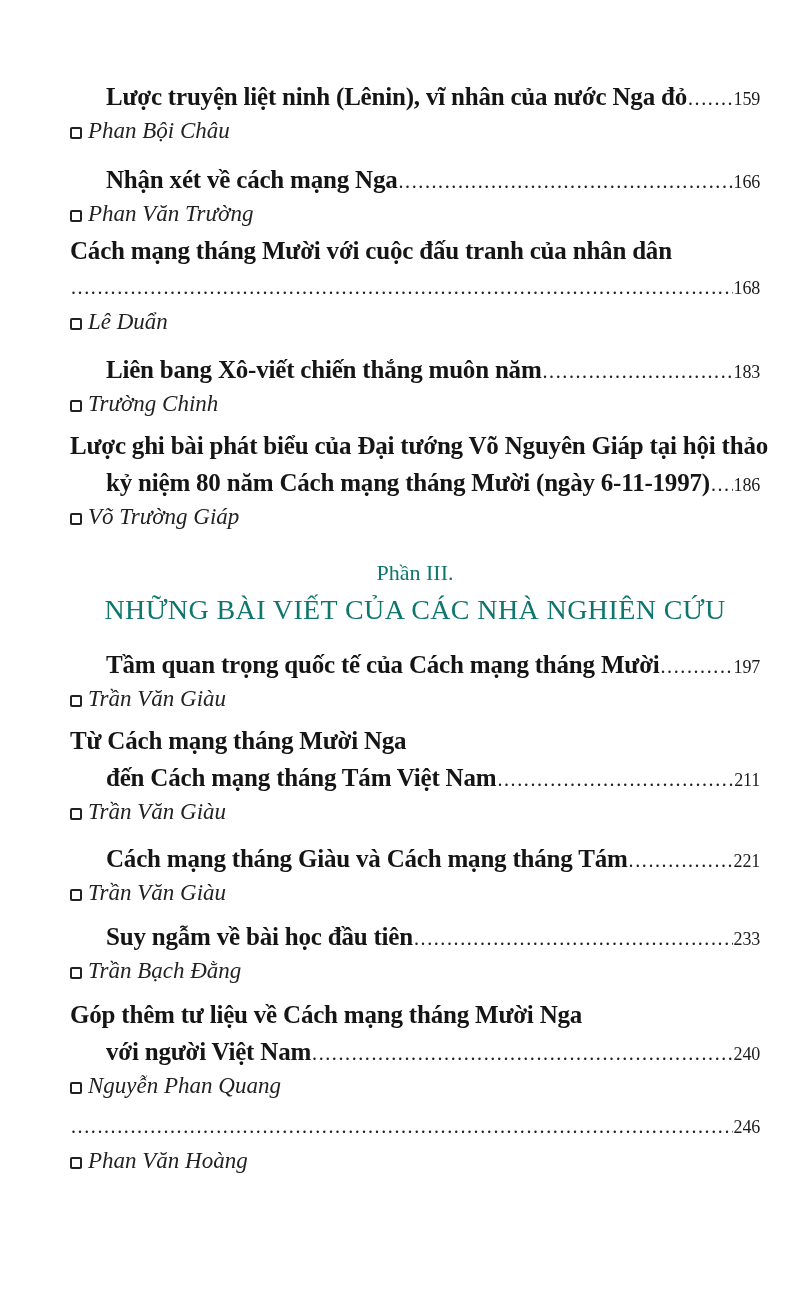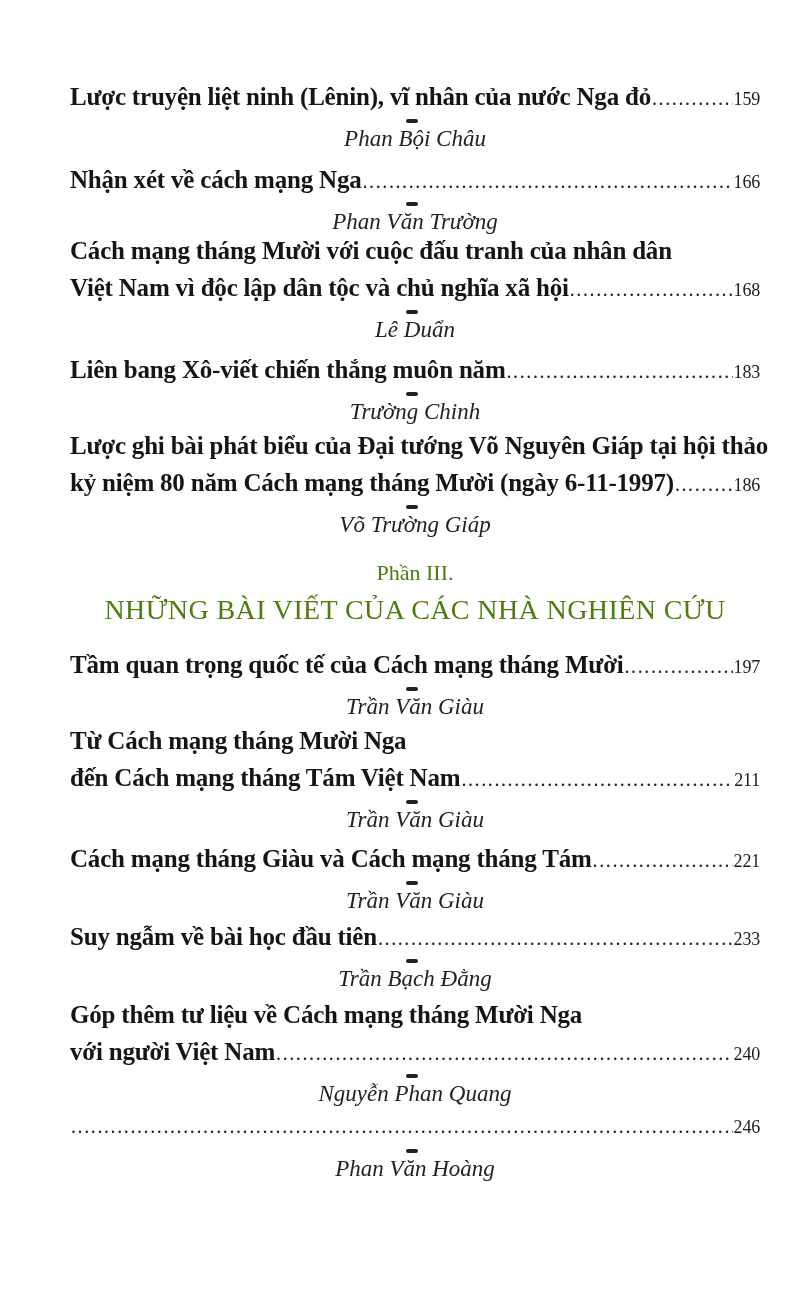--- a/index.html
+++ b/index.html
@@ -34,20 +34,21 @@
     white-space: nowrap;
     letter-spacing: -0.2px;
     color: #151515;
   }
   .title-line.leader {
     display: flex;
     align-items: baseline;
   }
   .title-line.leader .t {
     flex: 0 0 auto;
+    margin-left: 36px;
   }
   .title-line.leader .dots {
     flex: 1 1 auto;
     overflow: hidden;
     font-weight: normal;
     font-size: 20px;
     letter-spacing: 1.6px;
     margin: 0 1px;
     white-space: nowrap;
     color: #222;
@@ -63,39 +64,38 @@
   }
   .author {
     font-style: italic;
     font-size: 23px;
     line-height: 32px;
     height: 32px;
     white-space: nowrap;
     color: #222;
     display: flex;
     align-items: center;
-    flex-direction: column;
   }
   .bullet {
     display: inline-block;
     width: 8px;
     height: 8px;
     border: 2px solid #222;
     border-radius: 2px;
     margin-right: 6px;
     margin-top: 4px;
     box-sizing: content-box;
   }
   .part {
     position: absolute;
     left: 0;
     width: 690px;
     text-align: center;
     font-size: 22px;
-    color: #4d7c0f;
+    color: #0f766e;
   }
   .part-label {
     line-height: 34px;
   }
   .part-heading {
     font-size: 28px;
     line-height: 40px;
     letter-spacing: 0.4px;
   }
 </style>
@@ -126,21 +126,20 @@
       <span class="bullet"></span>
       <span>Phan Văn Trường</span>
     </div>
   </div>
 
   <div class="entry" style="top:232px">
     <div class="title-line">
       <span>Cách mạng tháng Mười với cuộc đấu tranh của nhân dân</span>
     </div>
     <div class="title-line leader">
-      <span class="t">Việt Nam vì độc lập dân tộc và chủ nghĩa xã hội</span>
       <span class="dots"></span>
       <span class="pg">168</span>
     </div>
     <div class="author">
       <span class="bullet"></span>
       <span>Lê Duẩn</span>
     </div>
   </div>
 
   <div class="entry" style="top:351px">

